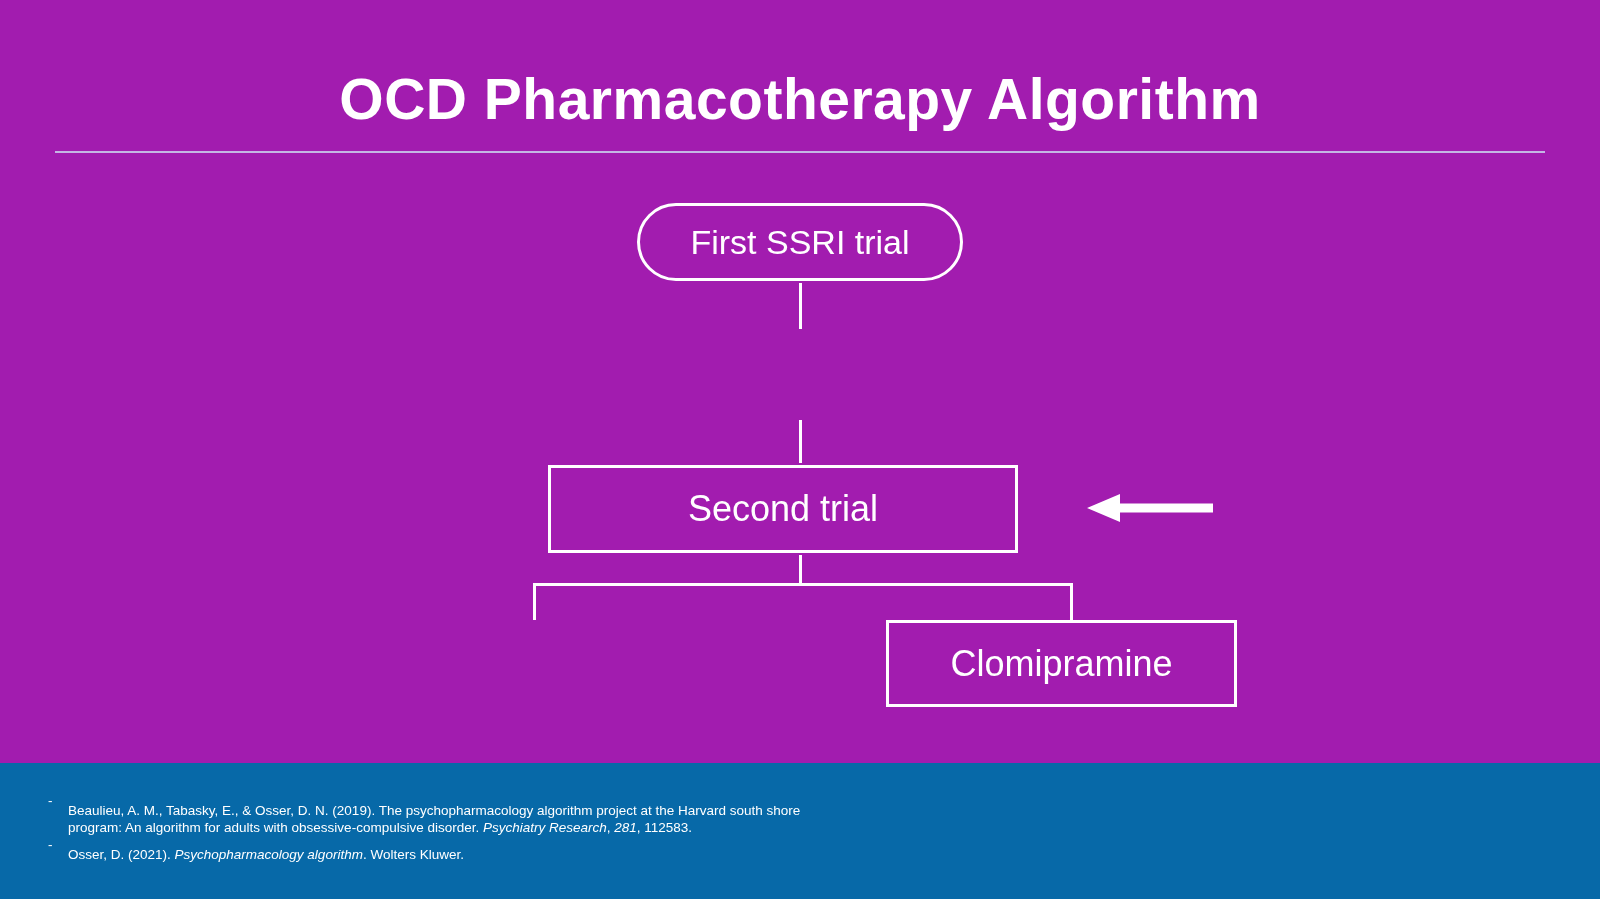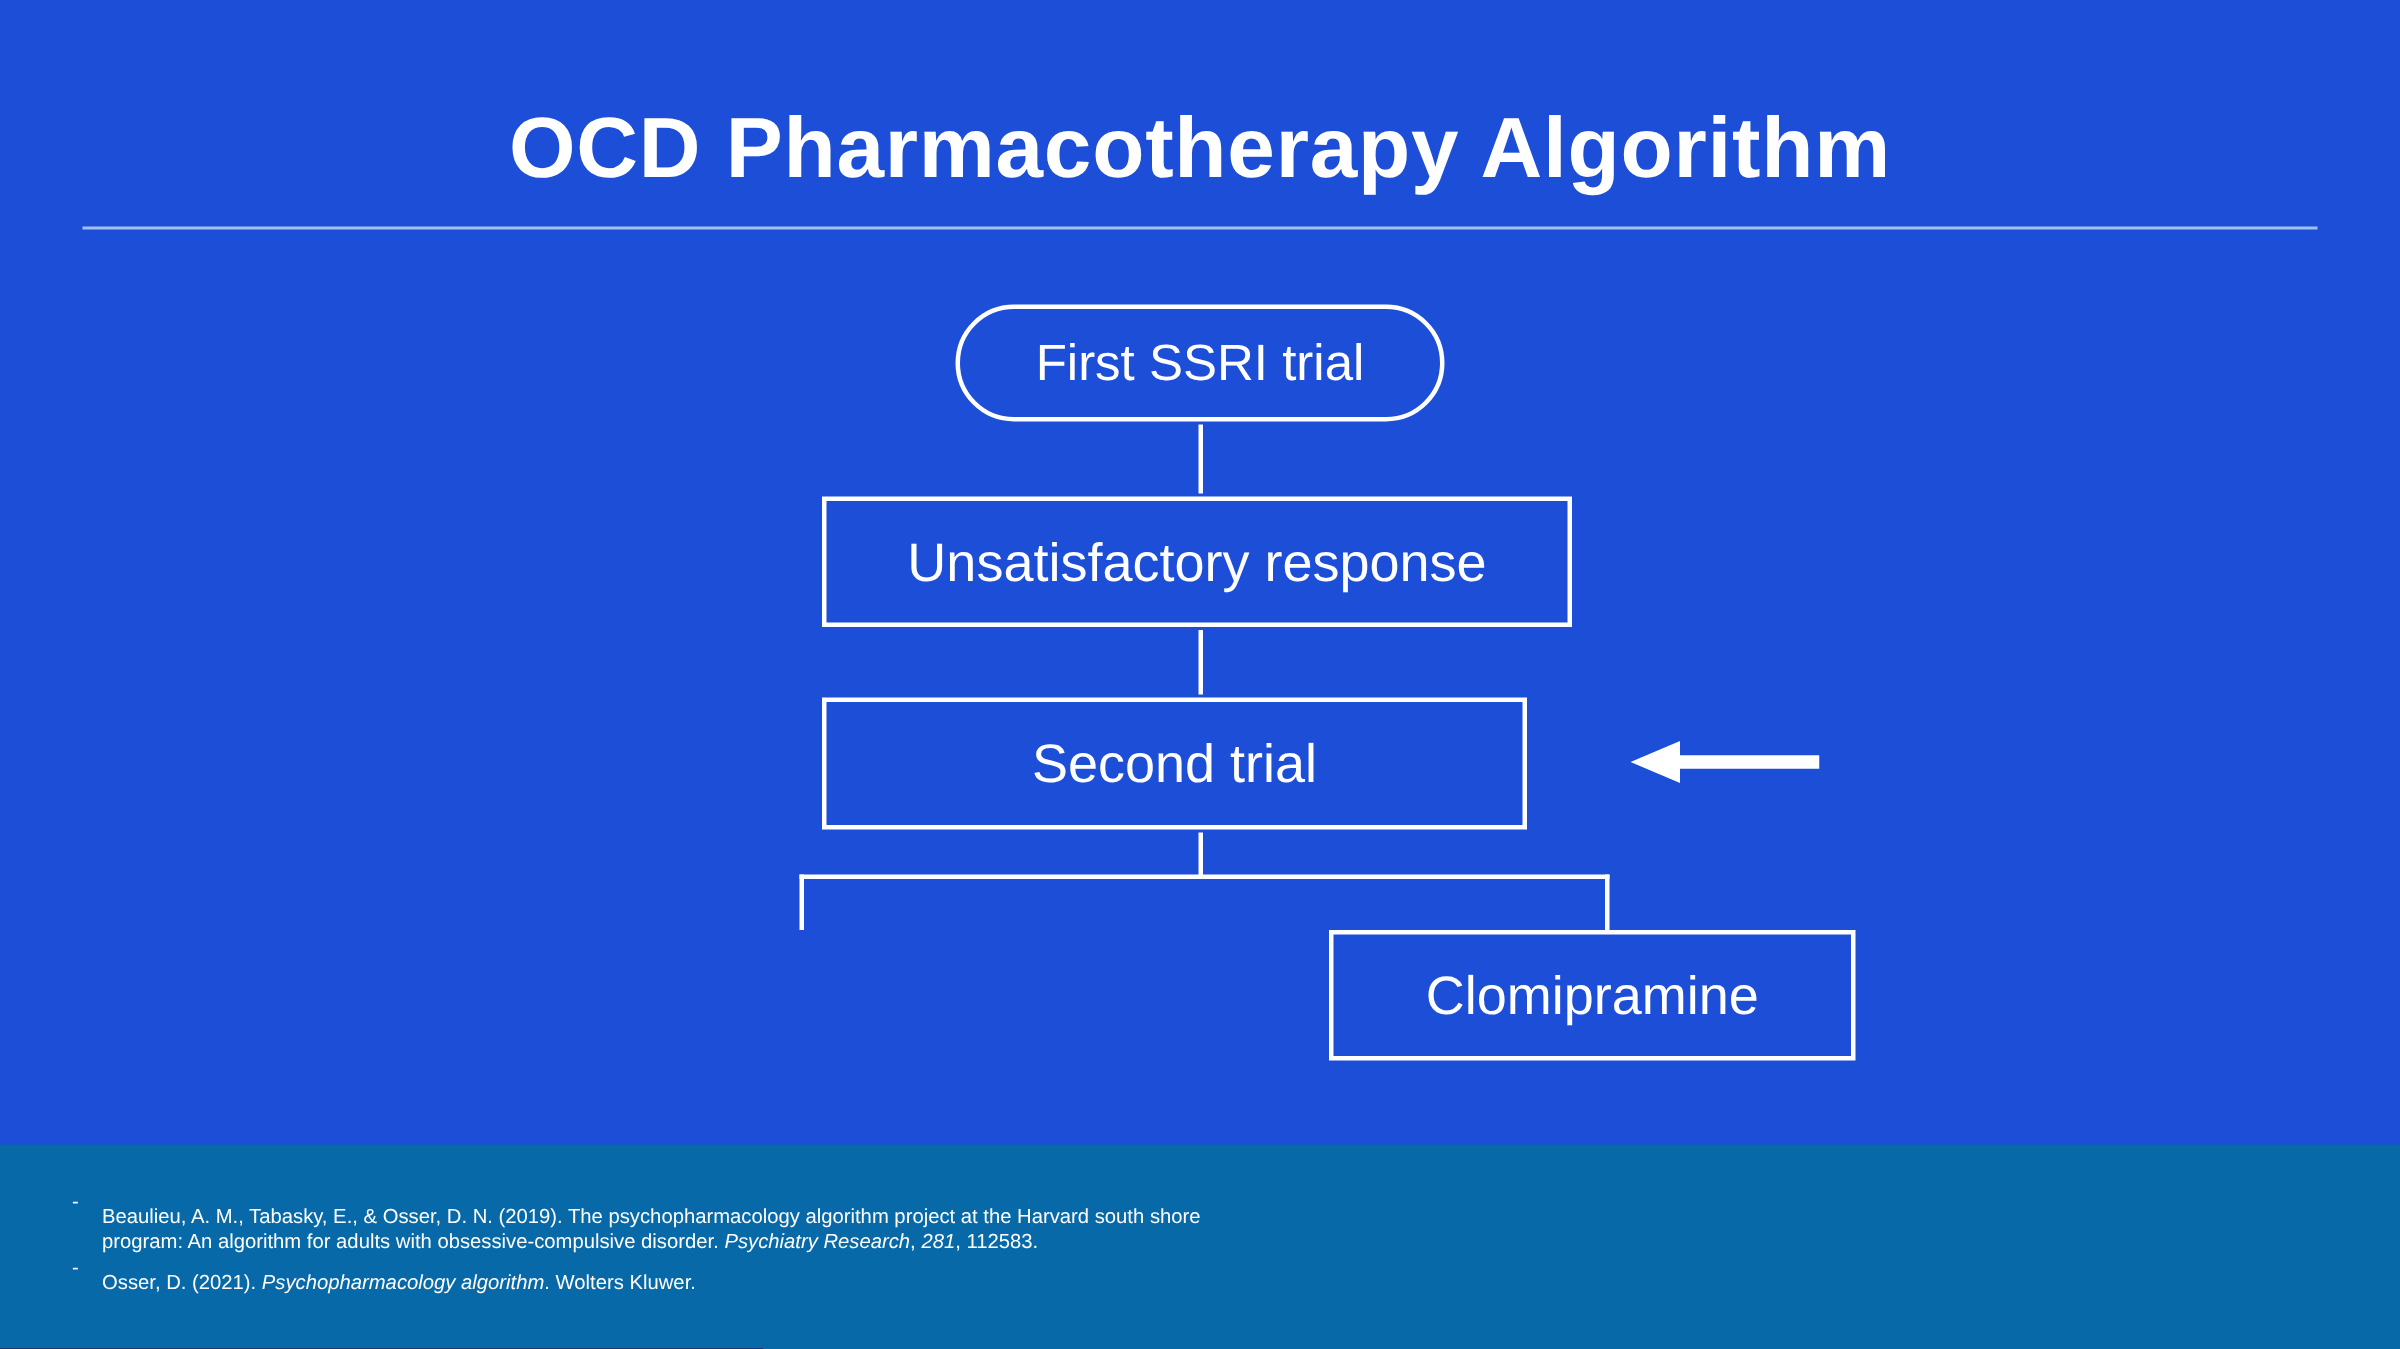--- a/index.html
+++ b/index.html
@@ -40,32 +40,29 @@
     font-size:13.5px;line-height:17px;color:#fff;
   }
   .ref-row{display:flex;}
   .ref-dash{width:20px;flex:0 0 20px;}
   .ref-text{flex:1;margin-top:10px;}
   .ref-text .it{font-style:italic;}
 </style>
 </head>
 <body>
 
-<div class="slide" id="slide" style="background: #1d4ed8;">
+<div class="slide" id="slide" style="background: #a21caf;">
 
   <div class="slide-title">OCD Pharmacotherapy Algorithm</div>
   <div class="title-divider"></div>
 
   <div class="node pill" style="left:637px;top:203px;width:326px;height:78px;">
     <span>First SSRI trial</span>
   </div>
 
-  <div class="node" style="left:548px;top:331px;width:500px;height:87px;">
-    <span>Unsatisfactory response</span>
-  </div>
 
   <div class="node" style="left:548px;top:465px;width:470px;height:88px;text-align:center;">
     <span>Second trial</span>
   </div>
 
 
   <div class="node" style="left:886px;top:620px;width:351px;height:87px;">
     <span>Clomipramine</span>
   </div>
 

